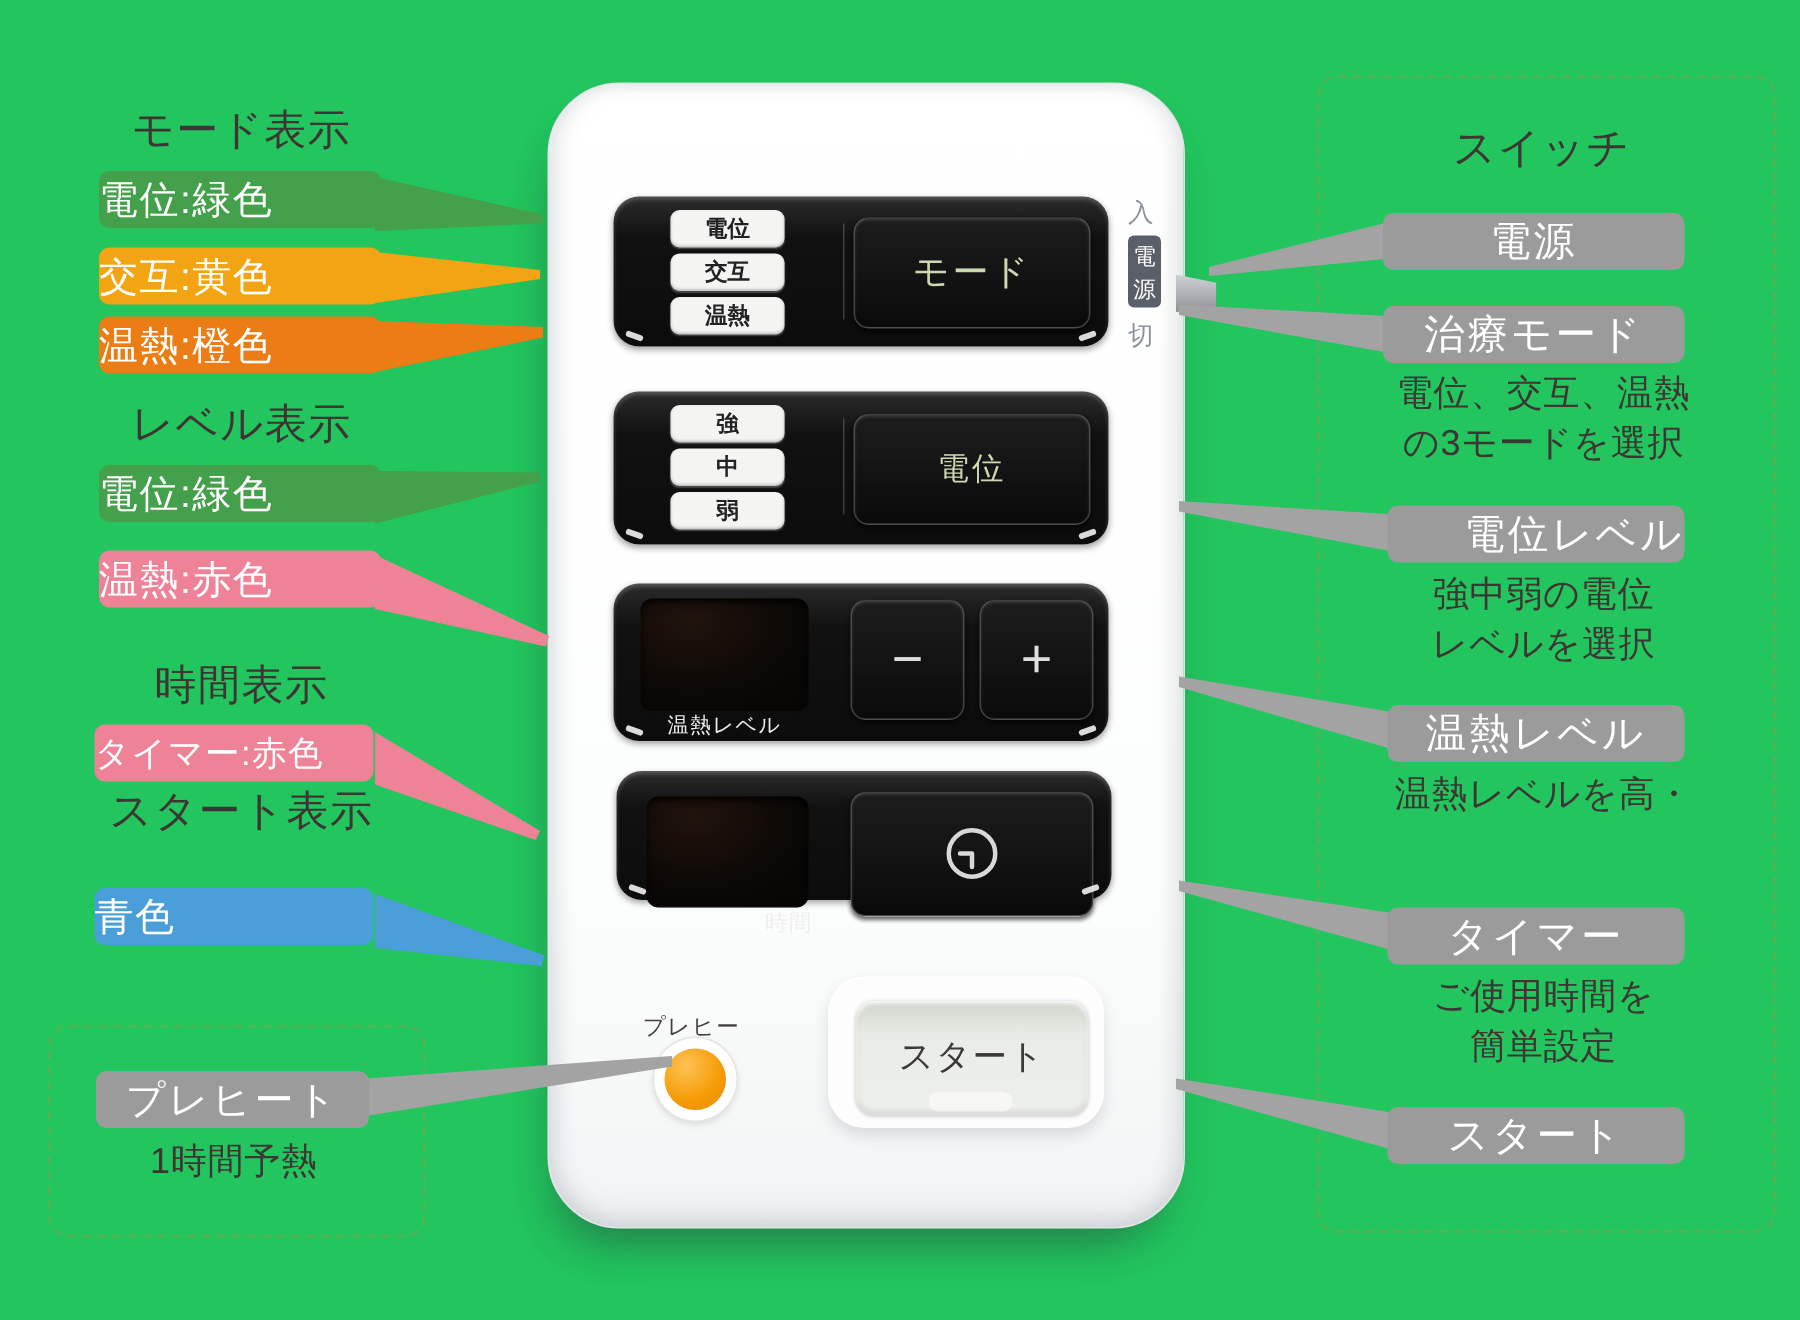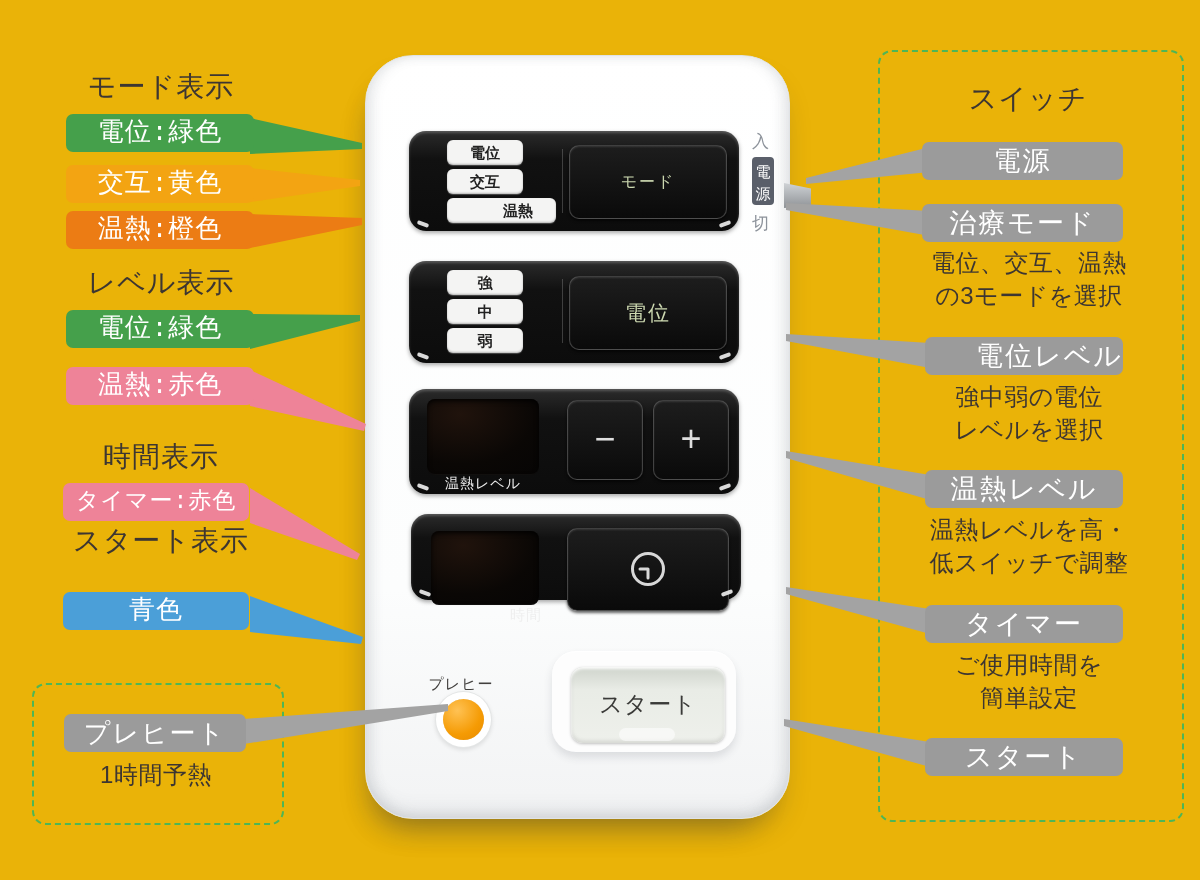--- a/index.html
+++ b/index.html
@@ -1,25 +1,25 @@
 <!DOCTYPE html>
 <html><head>
 <meta charset="utf-8">
 <style>
   html,body{margin:0;padding:0;background:#ffffff;}
   body{font-family:"Liberation Sans","DejaVu Sans",sans-serif;}
-  #canvas{position:relative;width:1200px;height:880px;background:#eab308;overflow:hidden;}
+  #canvas{position:relative;width:1200px;height:880px;background:#22c55e;overflow:hidden;}
 
   
   #pointers{position:absolute;left:0;top:0;z-index:3;pointer-events:none;}
 
   
   .heading{position:absolute;z-index:4;color:#3d3632;font-size:28px;font-weight:500;text-align:center;letter-spacing:1px;}
   .tag{position:absolute;z-index:4;height:38px;line-height:38px;border-radius:7px;color:#ffffff;
-       text-align:center;font-size:26px;font-weight:500;letter-spacing:1px;font-family:Liberation Mono, monospace;}
+       font-size:26px;font-weight:500;letter-spacing:1px;}
   .tag.small{font-size:23px;}
   .dashed-box{position:absolute;z-index:2;border:2.5px dashed #4db656;border-radius:14px;background:transparent;}
   .desc{position:absolute;z-index:4;color:#3d3632;font-size:24px;line-height:33px;text-align:center;letter-spacing:0.5px;}
 
   
   #device{position:absolute;left:365px;top:55px;width:423px;height:762px;z-index:1;
           background:linear-gradient(180deg,#ffffff 0%,#fcfdfd 70%,#f2f3f4 100%);
           border:1px solid #e0e3e5;border-radius:48px;
           box-shadow:inset -7px 0 12px rgba(90,100,110,0.10),inset 7px 0 12px rgba(90,100,110,0.10),
                      inset 0 -10px 16px rgba(90,100,110,0.10),
@@ -117,23 +117,23 @@
   <div id="device">
 
     <div class="pw-text" style="left:386px;top:74px;">入</div>
     <div class="pw-badge" style="left:386px;top:101px;">電源</div>
     <div class="pw-text" style="left:386px;top:156px;">切</div>
     <div class="pw-tab"></div>
 
     <div class="panel" style="left:43px;top:75px;height:100px;">
       <div class="pill" style="top:9px;">電位</div>
       <div class="pill" style="top:38px;">交互</div>
-      <div class="pill" style="top:67px;padding-left:33px;">温熱</div>
+      <div class="pill" style="top:67px;">温熱</div>
       <div class="vline"></div>
-      <div class="dark-btn" style="left:160px;top:14px;width:156px;height:72px;font-size:16px;line-height:72px;letter-spacing:2px;">モード</div>
+      <div class="dark-btn" style="left:160px;top:14px;width:156px;height:72px;font-size:24px;line-height:72px;letter-spacing:2px;">モード</div>
     </div>
 
     <div class="panel" style="left:43px;top:205px;height:102px;">
       <div class="pill" style="top:9px;">強</div>
       <div class="pill" style="top:38px;">中</div>
       <div class="pill" style="top:67px;">弱</div>
       <div class="vline"></div>
       <div class="dark-btn" style="left:160px;top:15px;width:156px;height:72px;font-size:21px;line-height:72px;letter-spacing:2px;">電位</div>
     </div>
 
@@ -177,21 +177,20 @@
 
   <div class="gray-tag" style="left:925px;top:337px;width:198px;text-align:right;">電位レベル</div>
   <div class="desc" style="left:898px;top:380px;width:262px;">
     <div>強中弱の電位</div>
     <div>レベルを選択</div>
   </div>
 
   <div class="gray-tag" style="left:925px;top:470px;width:198px;">温熱レベル</div>
   <div class="desc" style="left:898px;top:513px;width:262px;">
     <div>温熱レベルを高・</div>
-    <div>低スイッチで調整</div>
   </div>
 
   <div class="gray-tag" style="left:925px;top:605px;width:198px;">タイマー</div>
   <div class="desc" style="left:898px;top:648px;width:262px;">
     <div>ご使用時間を</div>
     <div>簡単設定</div>
   </div>
 
   <div class="gray-tag" style="left:925px;top:738px;width:198px;">スタート</div>
 

